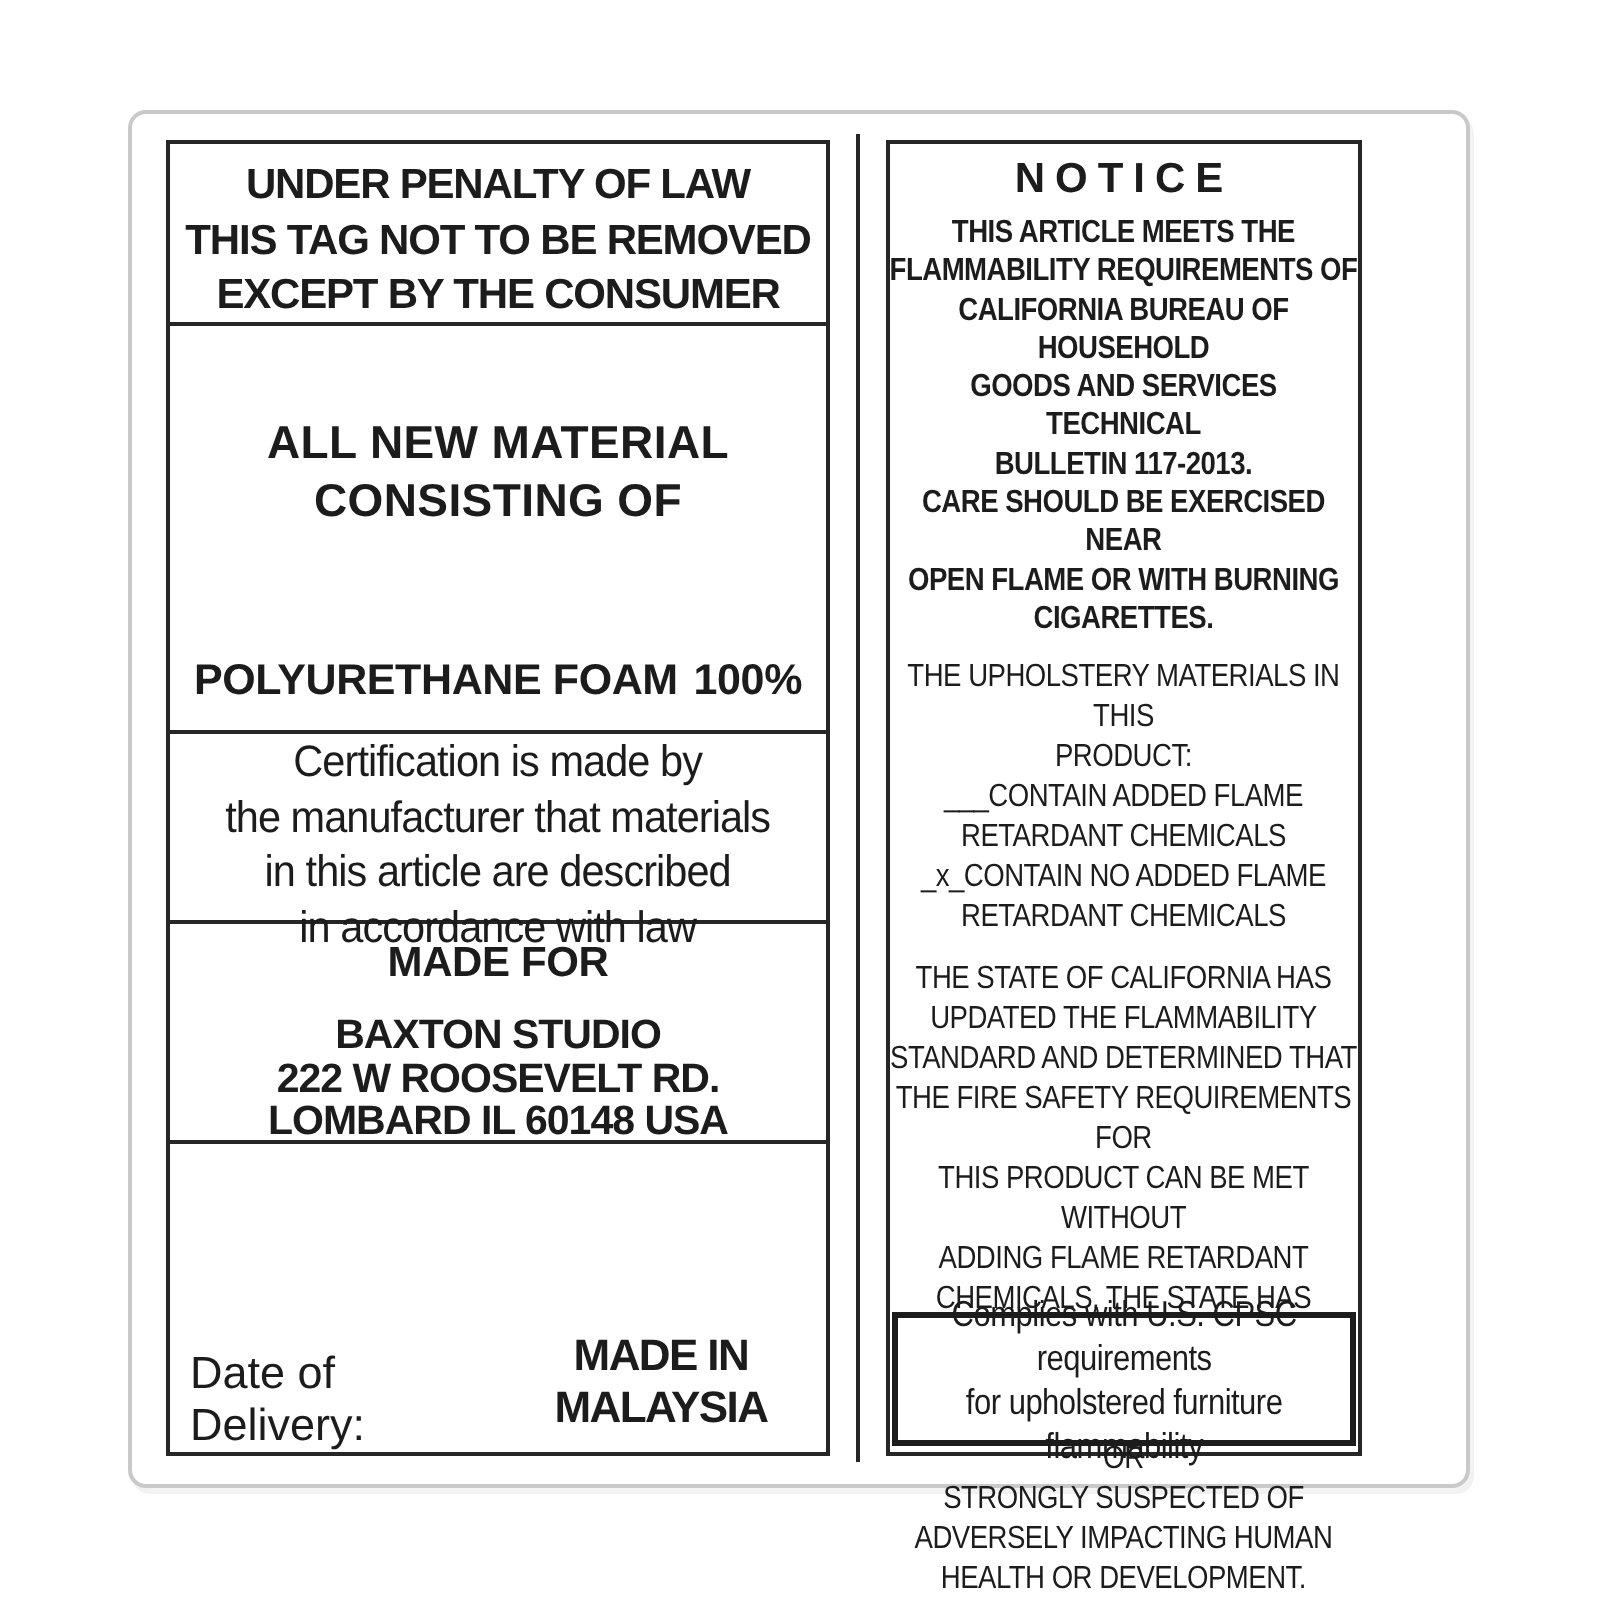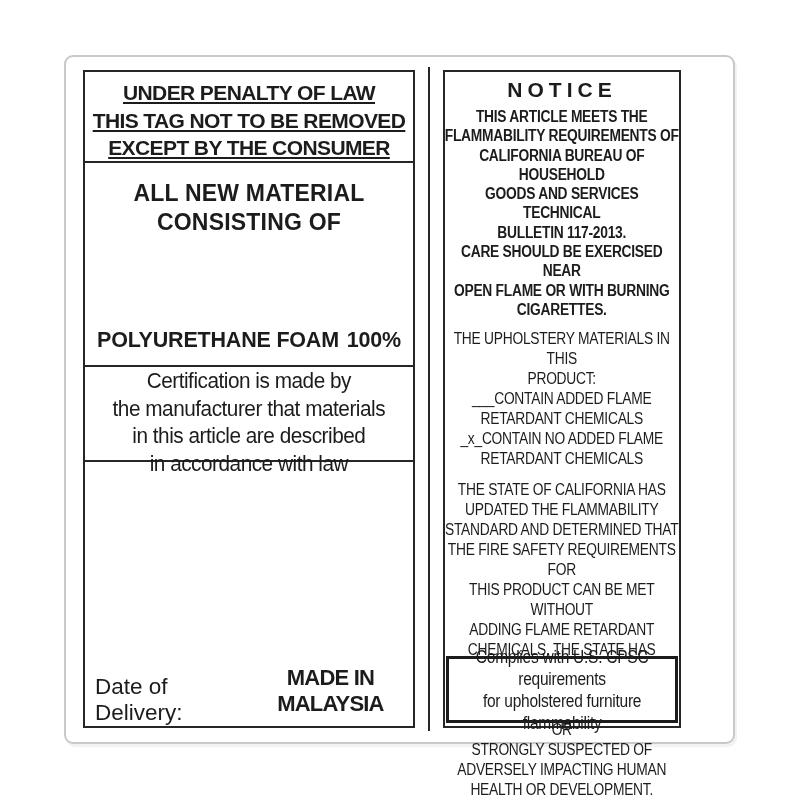--- a/index.html
+++ b/index.html
@@ -31,22 +31,22 @@
     left: 362px; top: 10px;
     width: 2px; height: 664px;
     background: var(--line, #262626);
   }
   .sec { border-bottom: 2px solid var(--line, #262626); text-align: center; }
   .sec:last-child { border-bottom: none; }
   .ml { white-space: pre-line; }
 
   
   .sec-penalty { height: 91px; padding-top: 7px;
-    font-weight: bold; font-size: 21px; line-height: 27.5px; letter-spacing: -0.6px; text-decoration: underline; }
-  .sec-material { height: 204px; display: flex; flex-direction: column; padding-top: 16px; }
+    font-weight: bold; font-size: 21px; line-height: 27.5px; letter-spacing: -0.6px; }
+  .sec-material { height: 204px; display: flex; flex-direction: column; padding-top: 44px; }
   .material-heading { font-weight: bold; font-size: 23px; line-height: 29px; letter-spacing: 0.2px; }
   .material-row { margin-top: auto; padding: 0 12px 12px 12px;
     display: flex; justify-content: space-between; align-items: baseline;
     font-weight: bold; font-size: 21.5px; letter-spacing: -0.2px; }
   .sec-reg { height: 38px; font-weight: bold; font-size: 21px; line-height: 34px; letter-spacing: -0.2px; }
   .sec-cert { height: 95px; padding-top: 0; font-size: 22px; line-height: 27.5px; letter-spacing: -0.5px; }
   .cert-narrow { width: 106%; margin-left: -3%; transform: scaleX(0.943); transform-origin: 50% 0; }
   .sec-madefor { height: 110px; padding-top: 8px; }
   .madefor-heading { font-weight: bold; font-size: 21px; letter-spacing: -0.2px; }
   .madefor-address { margin-top: 13px; font-weight: bold; font-size: 20.5px; line-height: 21.5px; letter-spacing: -0.5px; }
@@ -92,20 +92,26 @@
     </div>
 
 
     <div class="sec sec-cert">
       <div class="cert-narrow ml">Certification is made by
 the manufacturer that materials
 in this article are described
 in accordance with law</div>
     </div>
 
+    <div class="sec sec-madefor">
+      <div class="madefor-heading">MADE FOR</div>
+      <div class="madefor-address ml">BAXTON STUDIO
+222 W ROOSEVELT RD.
+LOMBARD IL 60148 USA</div>
+    </div>
 
     <div class="sec sec-delivery">
       <div class="date-row">
         <span>Date of Delivery:</span>
         <span class="date-blank"></span>
       </div>
       <div class="made-in">MADE IN MALAYSIA</div>
     </div>
 
   </div>

